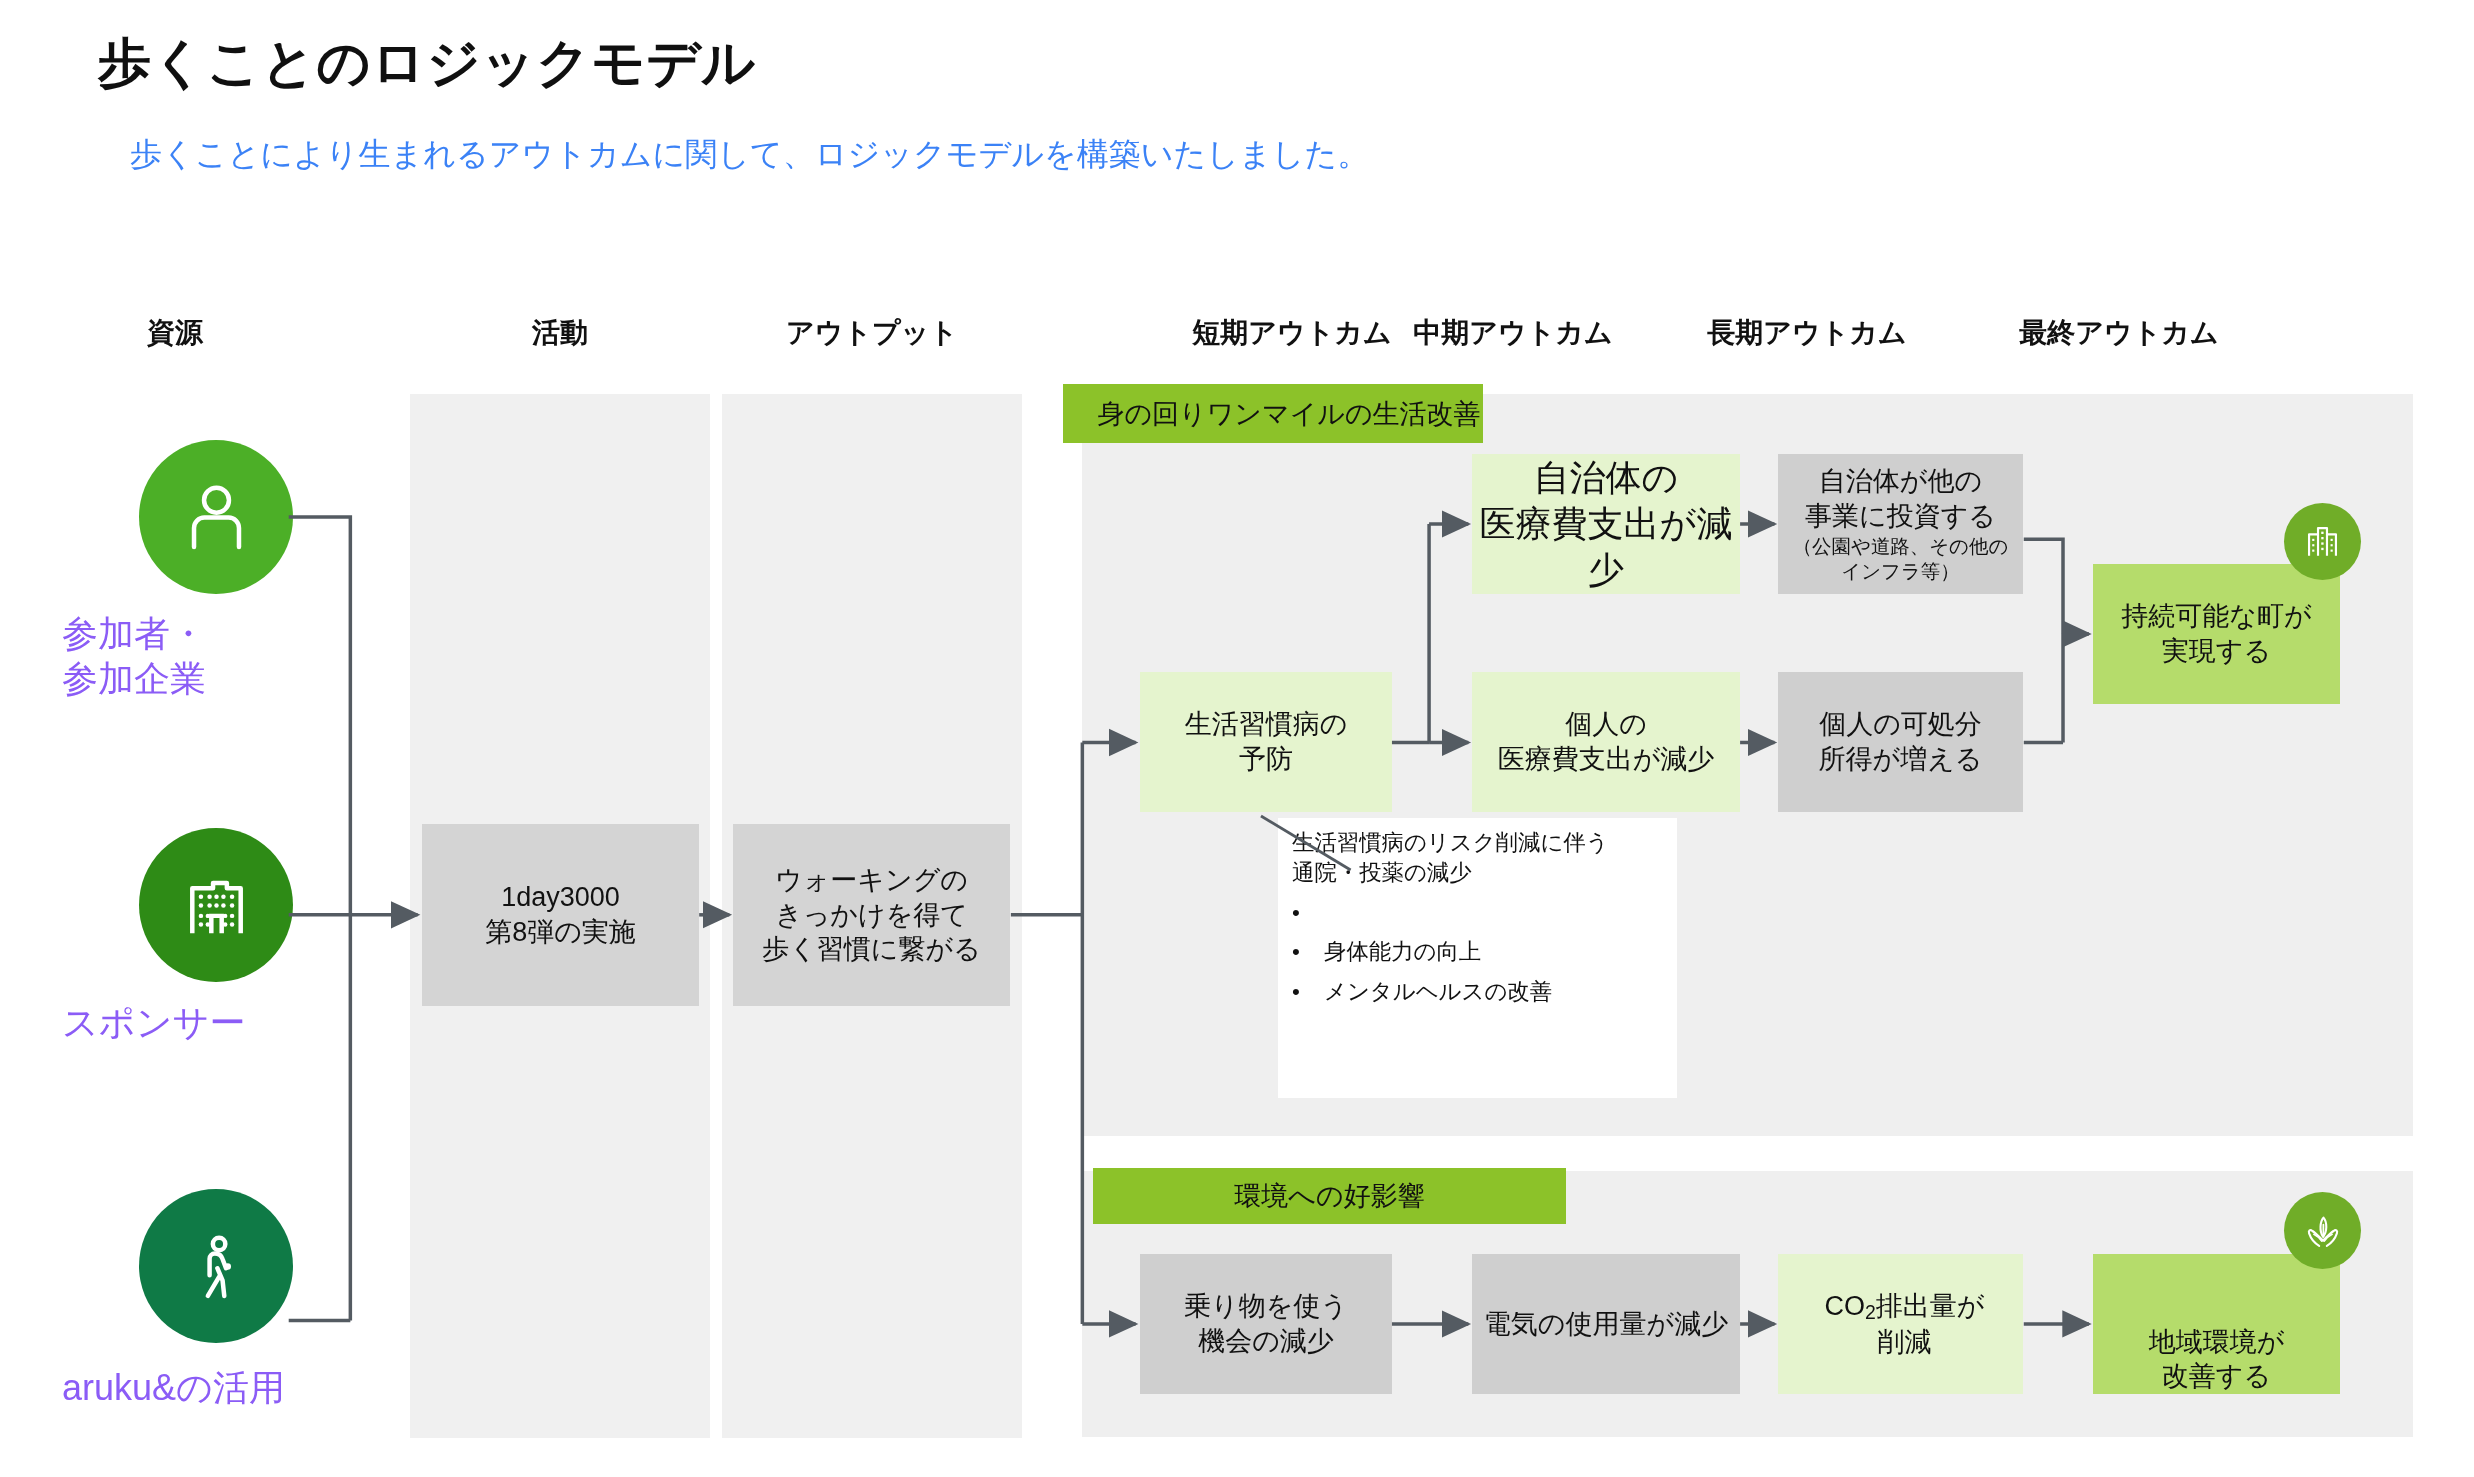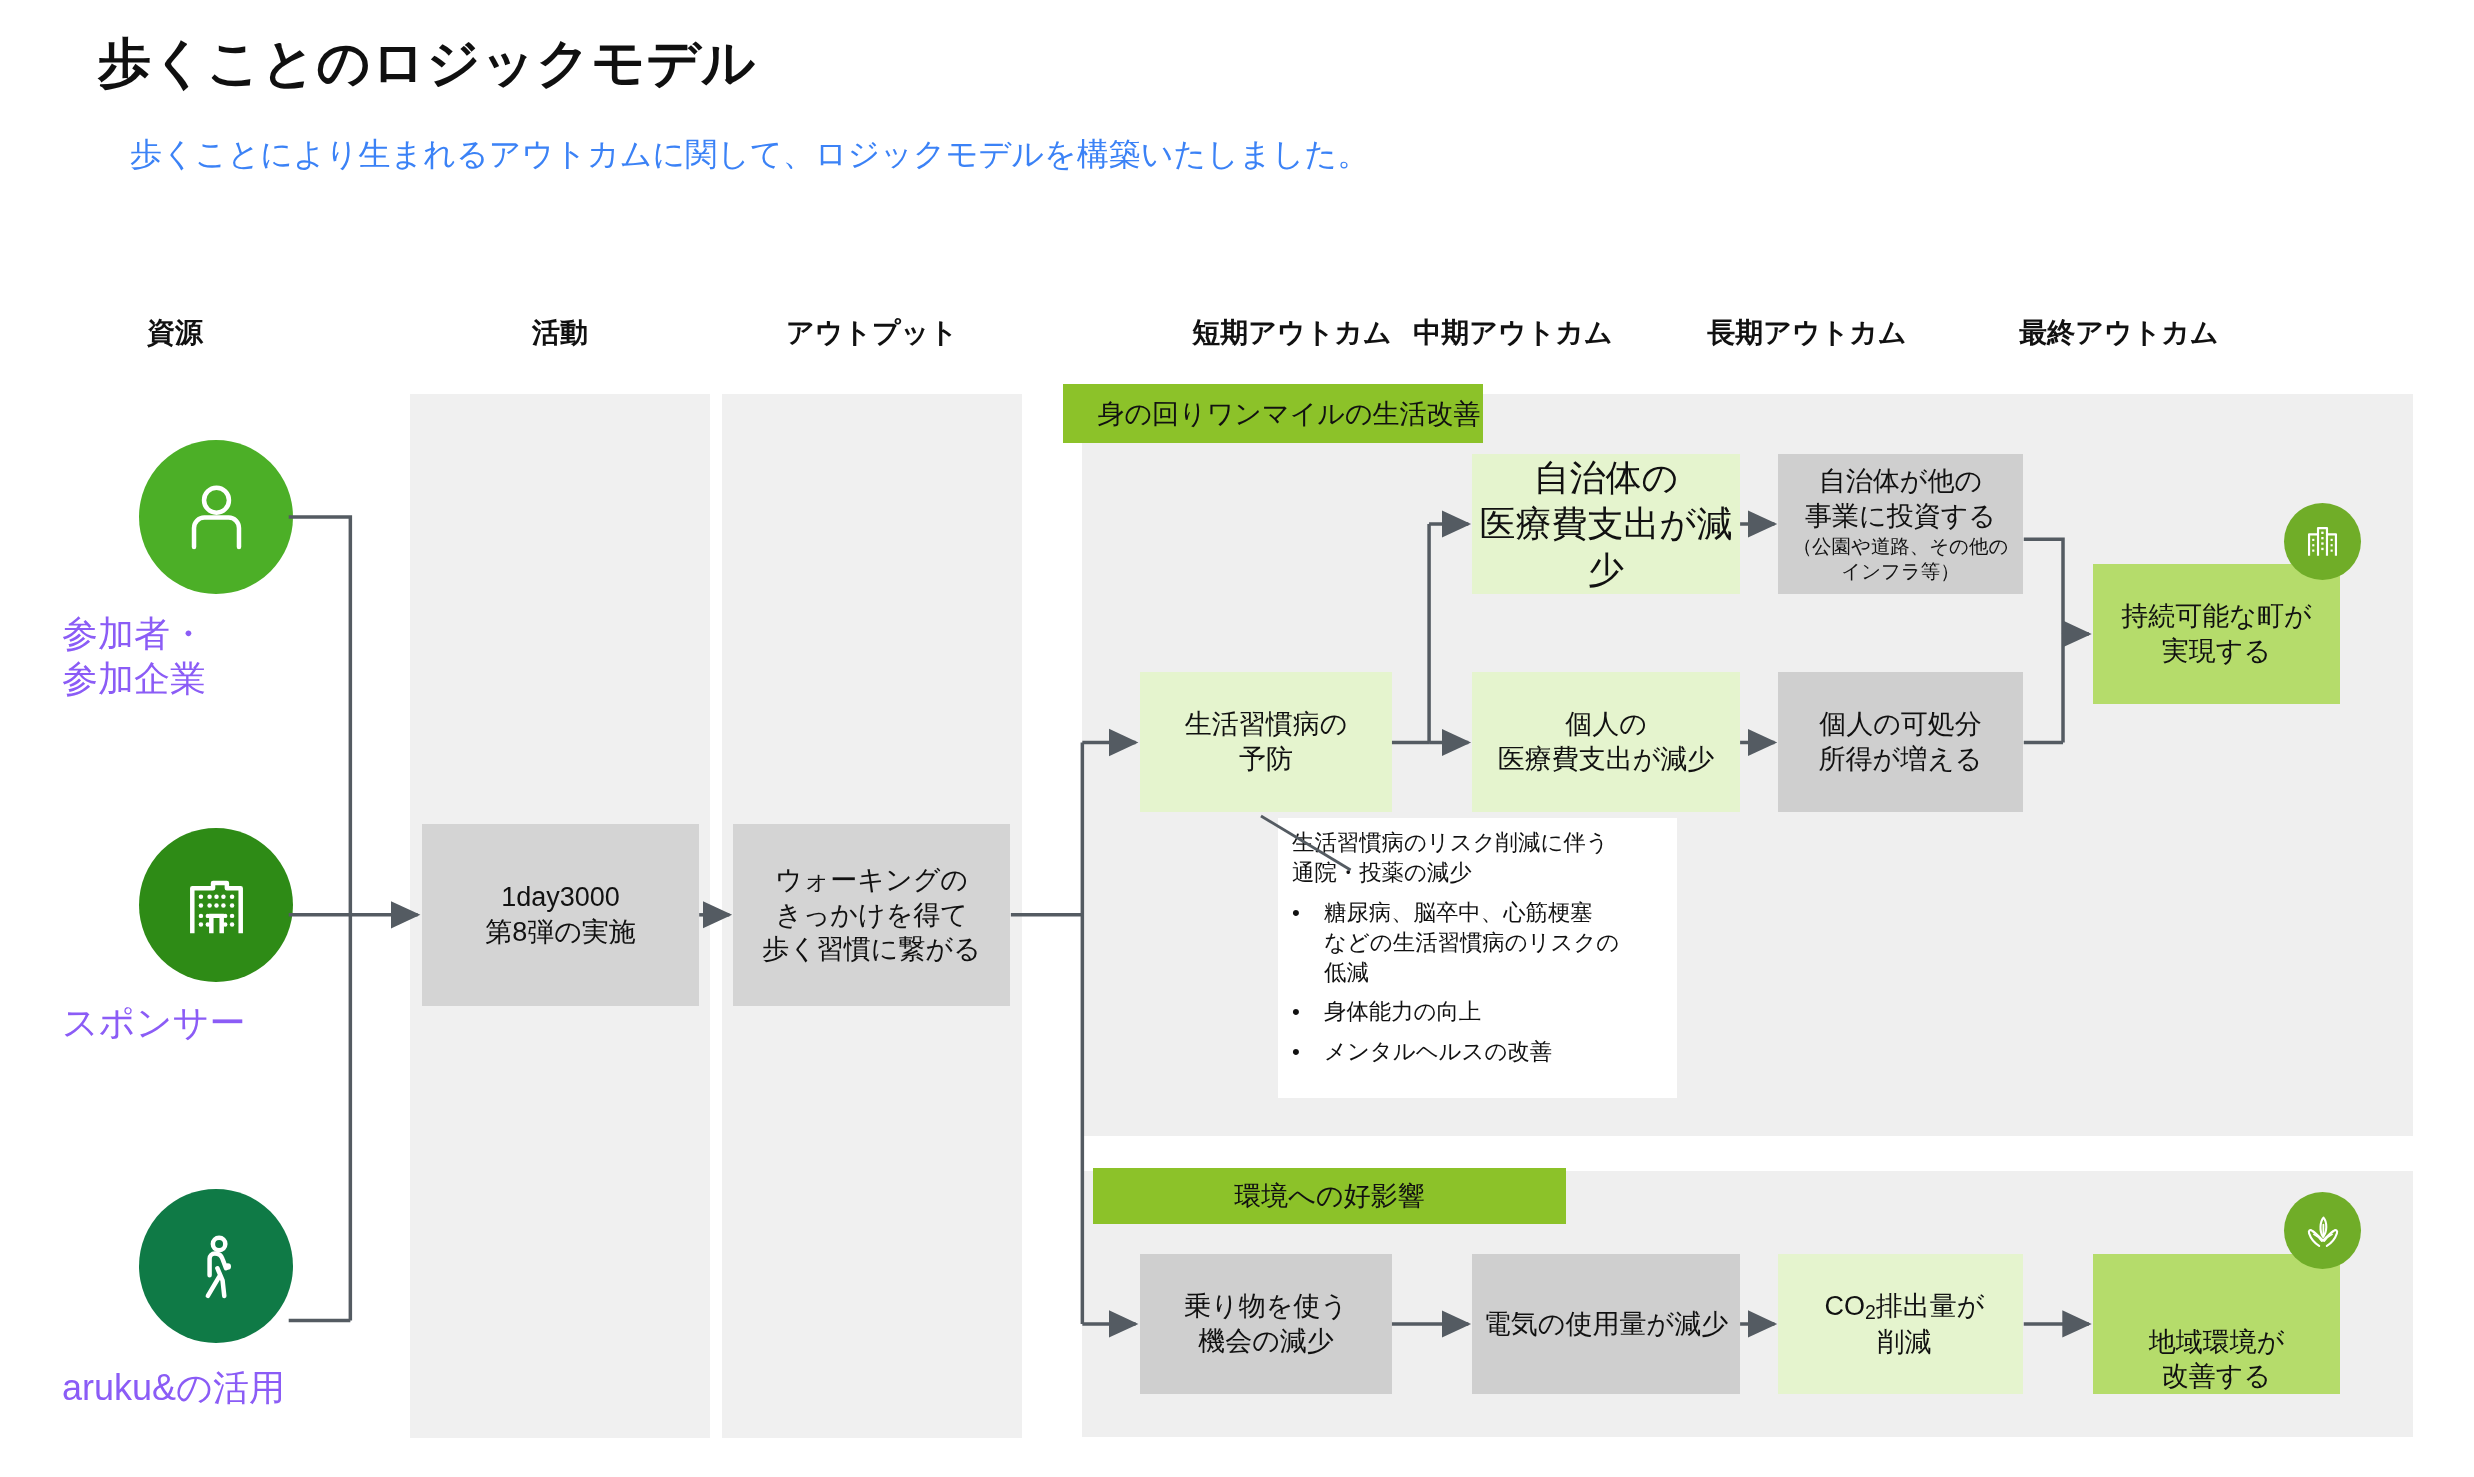--- a/index.html
+++ b/index.html
@@ -203,25 +203,20 @@
   </svg>
 </div>
 
 <div id="note-box" style="left:1278px; top:818px; width:399px; height:280px;">
   <div id="note-head">
     <span>生活習慣病のリスク削減に伴う</span><br>
     <span>通院・投薬の減少</span>
   </div>
   <div class="note-li">
     <span class="note-bul">•</span>
-    <span>
-      <span>糖尿病、脳卒中、心筋梗塞</span><br>
-      <span>などの生活習慣病のリスクの</span><br>
-      <span>低減</span>
-    </span>
   </div>
   <div class="note-li">
     <span class="note-bul">•</span>
     <span>身体能力の向上</span>
   </div>
   <div class="note-li">
     <span class="note-bul">•</span>
     <span>メンタルヘルスの改善</span>
   </div>
 </div>

